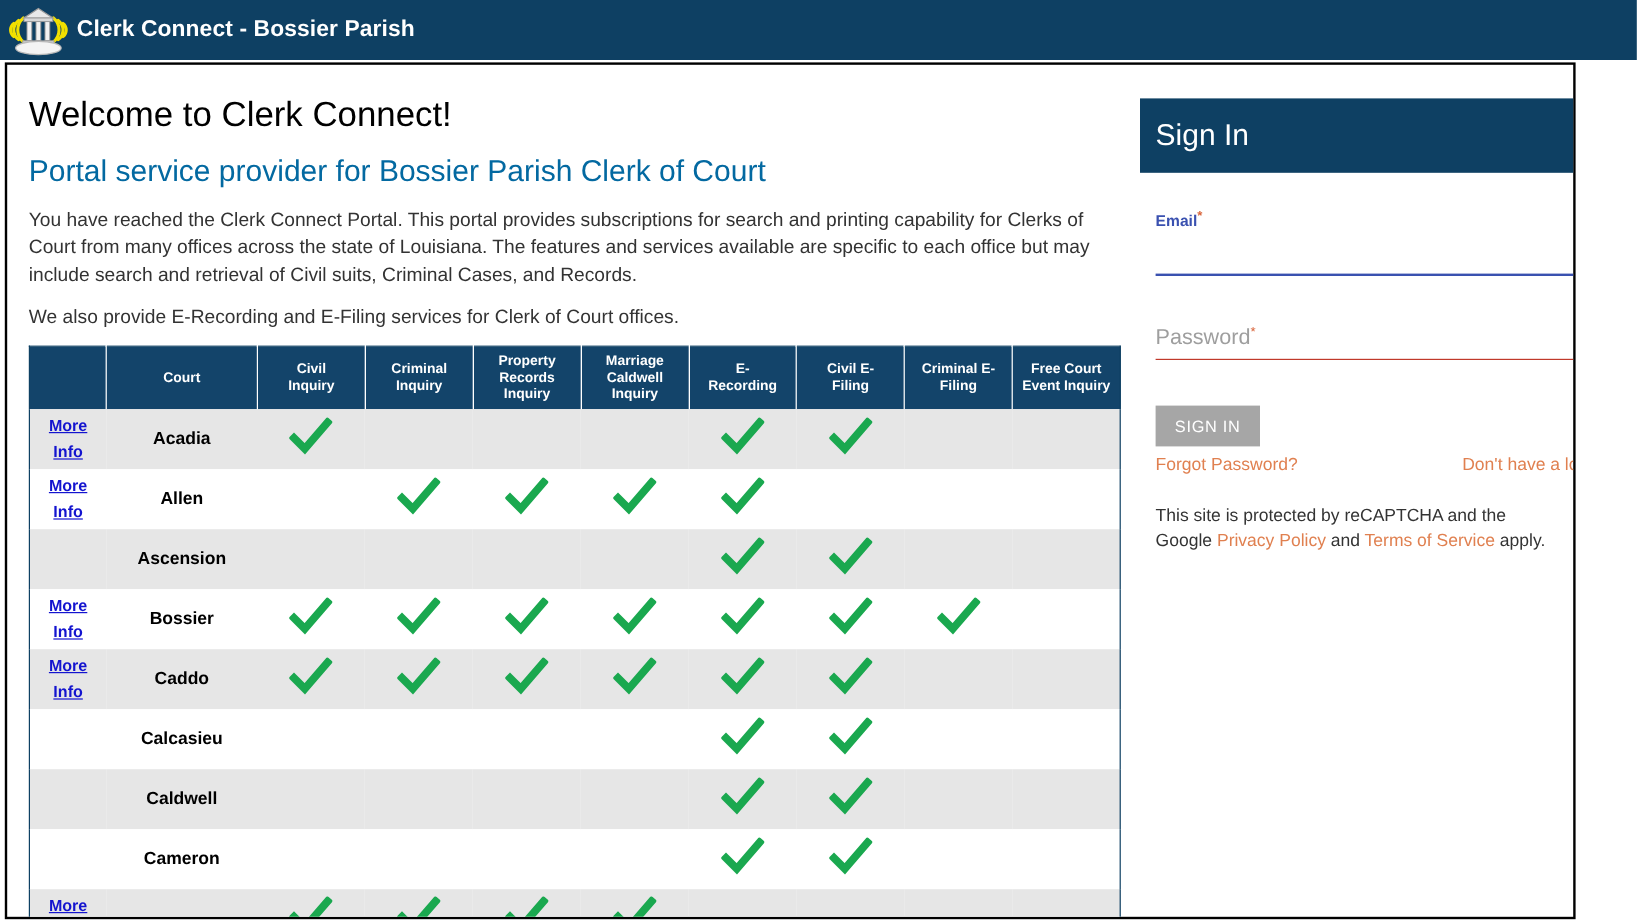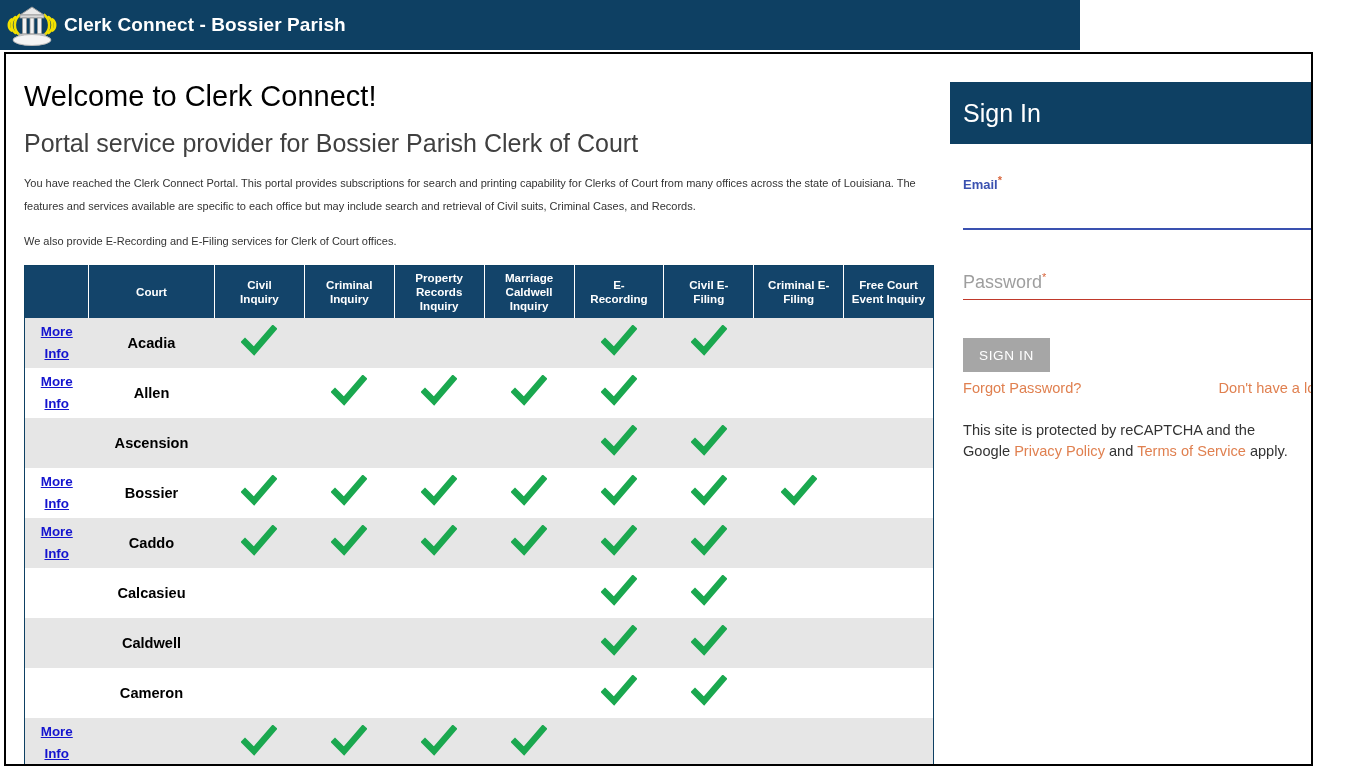--- a/index.html
+++ b/index.html
@@ -10,21 +10,21 @@
     height: 768px;
     overflow: hidden;
     background: #ffffff;
     font-family: "Liberation Sans", sans-serif;
   }
 
   
   #app-bar {
     position: absolute;
     top: 0; left: 0;
-    width: 1080px;
+    width: 1364px;
     height: 50px;
     background: #0e4063;
     display: flex;
     align-items: center;
     box-sizing: border-box;
     padding-left: 6px;
   }
   #app-logo {
     width: 52px;
     height: 44px;
@@ -65,26 +65,26 @@
   #welcome-heading {
     font-size: 29px;
     font-weight: normal;
     color: #000000;
     margin: 0 0 6px 0;
     line-height: 40px;
   }
   #subtitle-heading {
     font-size: 25px;
     font-weight: normal;
-    color: #404040;
+    color: #0369a1;
     margin: 10px 0 12px 0;
     line-height: 34px;
   }
   .body-para {
-    font-size: 11px;
+    font-size: 16px;
     color: #333333;
     line-height: 23px;
     margin: 0 0 12px 0;
     width: 906px;
   }
 
   
   #availability-table {
     border-collapse: collapse;
     width: 910px;

